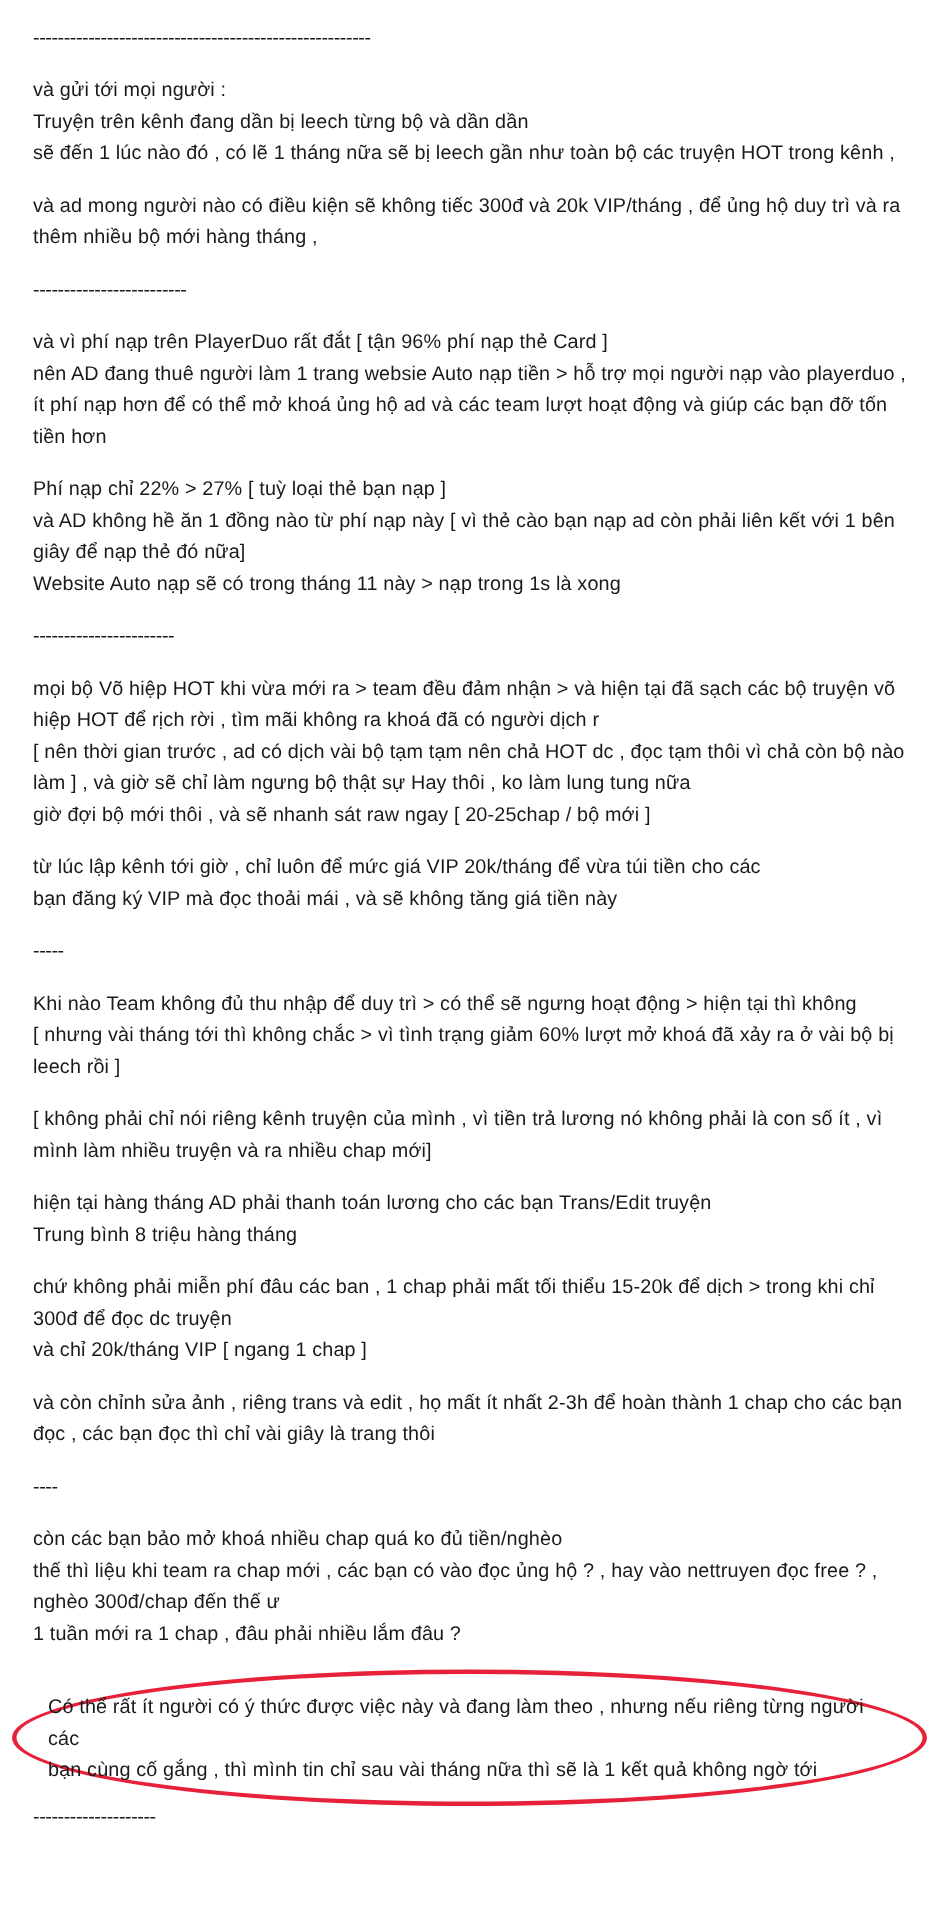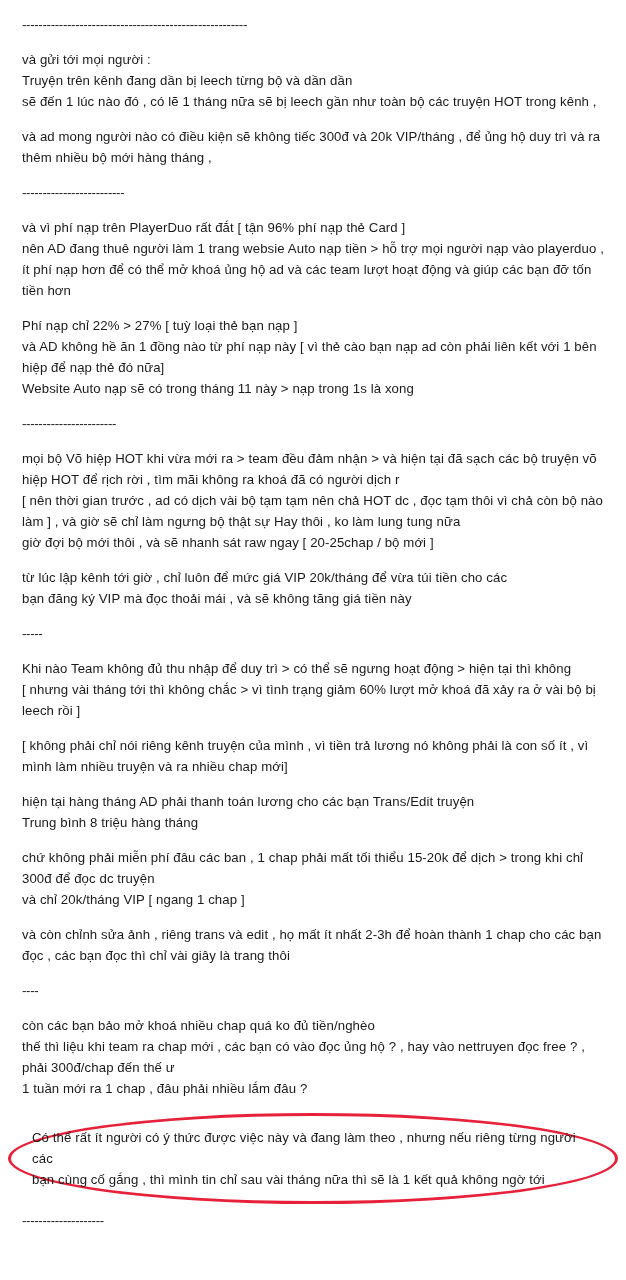--- a/index.html
+++ b/index.html
@@ -37,21 +37,21 @@
     font-size: 13.2px;
     line-height: 21px;
     letter-spacing: -0.3px;
     color: #1a1a1a;
     white-space: pre;
   }
   
   .highlight-wrap {
     position: relative;
     padding: 14px 10px 10px 10px;
-    margin: 10px 0 10px 0;
+    margin: 10px 0 0 0;
   }
   .ellipse {
     position: absolute;
     left: -14px;
     right: -10px;
     top: 0px;
     bottom: -4px;
     border: 3px solid #e8213a;
     border-radius: 50% / 50%;
     pointer-events: none;
@@ -89,21 +89,21 @@
   <div class="para">
     <div class="line">và vì phí nạp trên PlayerDuo rất đắt [ tận 96% phí nạp thẻ Card ]</div>
     <div class="line">nên AD đang thuê người làm 1 trang websie Auto nạp tiền &gt; hỗ trợ mọi người nạp vào playerduo ,</div>
     <div class="line">ít phí nạp hơn để có thể mở khoá ủng hộ ad và các team lượt hoạt động và giúp các bạn đỡ tốn</div>
     <div class="line">tiền hơn</div>
   </div>
 
   <div class="para">
     <div class="line">Phí nạp chỉ 22% &gt; 27% [ tuỳ loại thẻ bạn nạp ]</div>
     <div class="line">và AD không hề ăn 1 đồng nào từ phí nạp này [ vì thẻ cào bạn nạp ad còn phải liên kết với 1 bên</div>
-    <div class="line">hiệp để nạp thẻ đó nữa]</div>
+    <div class="line">giây để nạp thẻ đó nữa]</div>
     <div class="line">Website Auto nạp sẽ có trong tháng 11 này &gt; nạp trong 1s là xong</div>
   </div>
 
   <div class="para">
     <div class="rule">-----------------------</div>
   </div>
 
   <div class="para">
     <div class="line">mọi bộ Võ hiệp HOT khi vừa mới ra &gt; team đều đảm nhận &gt; và hiện tại đã sạch các bộ truyện võ</div>
     <div class="line">hiệp HOT để rịch rời , tìm mãi không ra khoá đã có người dịch r</div>
@@ -148,21 +148,21 @@
     <div class="line">đọc , các bạn đọc thì chỉ vài giây là trang thôi</div>
   </div>
 
   <div class="para">
     <div class="rule">----</div>
   </div>
 
   <div class="para">
     <div class="line">còn các bạn bảo mở khoá nhiều chap quá ko đủ tiền/nghèo</div>
     <div class="line">thế thì liệu khi team ra chap mới , các bạn có vào đọc ủng hộ ? , hay vào nettruyen đọc free ? ,</div>
-    <div class="line">phải 300đ/chap đến thế ư</div>
+    <div class="line">nghèo 300đ/chap đến thế ư</div>
     <div class="line">1 tuần mới ra 1 chap , đâu phải nhiều lắm đâu ?</div>
   </div>
 
   <div class="highlight-wrap">
     <div class="ellipse"></div>
     <div class="line">Có thể rất ít người có ý thức được việc này và đang làm theo , nhưng nếu riêng từng người các</div>
     <div class="line">bạn cùng cố gắng , thì mình tin chỉ sau vài tháng nữa thì sẽ là 1 kết quả không ngờ tới</div>
   </div>
 
   <div class="para">

